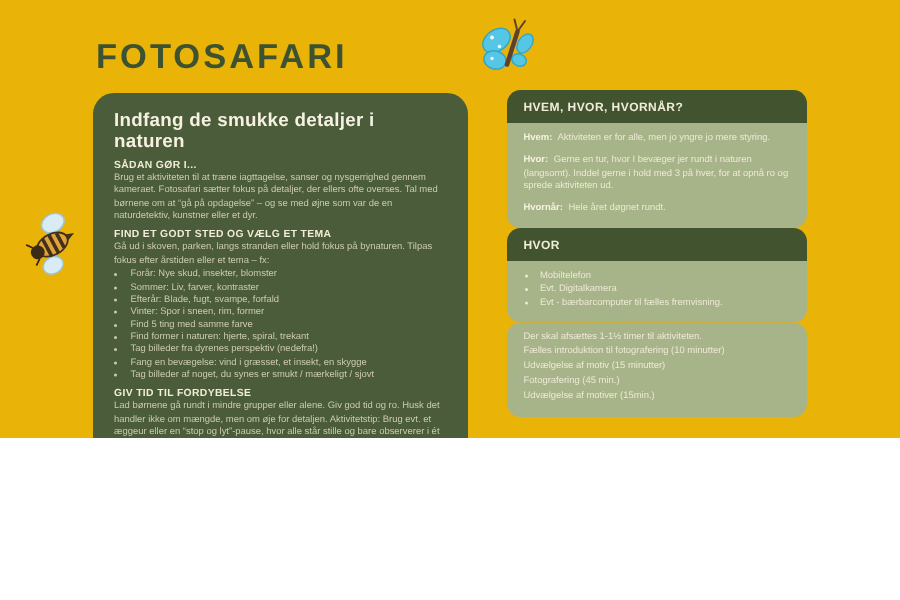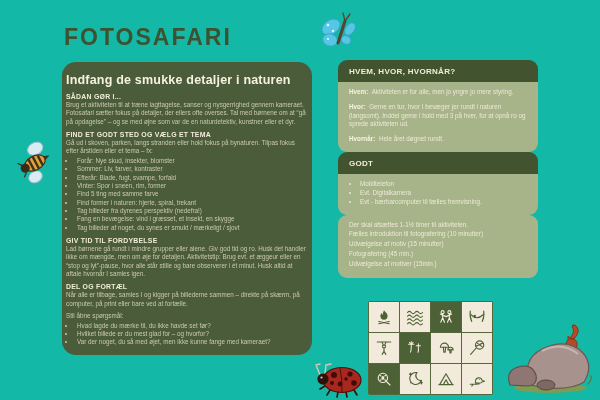--- a/index.html
+++ b/index.html
@@ -1,23 +1,23 @@
 <!DOCTYPE html>
 <html><head>
 <meta charset="utf-8">
 <style>
   html,body{margin:0;padding:0}
-  .page{position:relative;width:600px;height:400px;background:#14b8a6;overflow:hidden;
+  .page{position:relative;width:600px;height:292px;background:#eab308;overflow:hidden;
         font-family:"Liberation Sans",sans-serif}
   
   .title{position:absolute;left:64px;top:24px;margin:0;font-size:23px;font-weight:800;
          letter-spacing:2px;color:#3d5230}
   
   .main-panel{position:absolute;left:62px;top:62px;width:250px;height:293px;background:#4a5c39;
-              border-radius:14px;padding:11px 4px;box-sizing:border-box;color:#cdcab0}
+              border-radius:14px;padding:11px 14px;box-sizing:border-box;color:#cdcab0}
   .panel-heading{margin:0 0 6px;font-size:12.5px;font-weight:bold;color:#f6f1e1;letter-spacing:.2px}
   .sec{margin:0 0 5px}
   .sec-title{margin:4px 0 1px;font-size:6.9px;font-weight:bold;color:#f1ecd9;letter-spacing:.25px}
   .sec-body{margin:0;font-size:6.3px;line-height:1.33}
   .subhead{margin-top:4px}
   .sec-list{margin:1px 0 0;padding-left:10px;font-size:6.3px;line-height:1.33}
   .sec-list li{padding-left:1px}
   
   .boxes{position:absolute;left:338px;top:60px;width:200px}
   .info-box{border-radius:9px;overflow:hidden;margin-bottom:0}
@@ -92,21 +92,21 @@
   <div class="boxes">
       <div class="info-box">
         <div class="box-header">HVEM, HVOR, HVORNÅR?</div>
         <div class="box-body">
           <p class="box-par"><b class="lbl">Hvem:</b> <span>Aktiviteten er for alle, men jo yngre jo mere styring.</span></p>
           <p class="box-par"><b class="lbl">Hvor:</b> <span>Gerne en tur, hvor I bevæger jer rundt i naturen (langsomt). Inddel gerne i hold med 3 på hver, for at opnå ro og sprede aktiviteten ud.</span></p>
           <p class="box-par"><b class="lbl">Hvornår:</b> <span>Hele året døgnet rundt.</span></p>
         </div>
       </div>
       <div class="info-box">
-        <div class="box-header">GODT</div>
+        <div class="box-header">HVOR</div>
         <div class="box-body">
           <ul class="box-list">
             <li>Mobiltelefon</li>
             <li>Evt. Digitalkamera</li>
             <li>Evt - bærbarcomputer til fælles fremvisning.</li>
           </ul>
         </div>
       </div>
       <div class="info-box">
         <div class="box-body">

